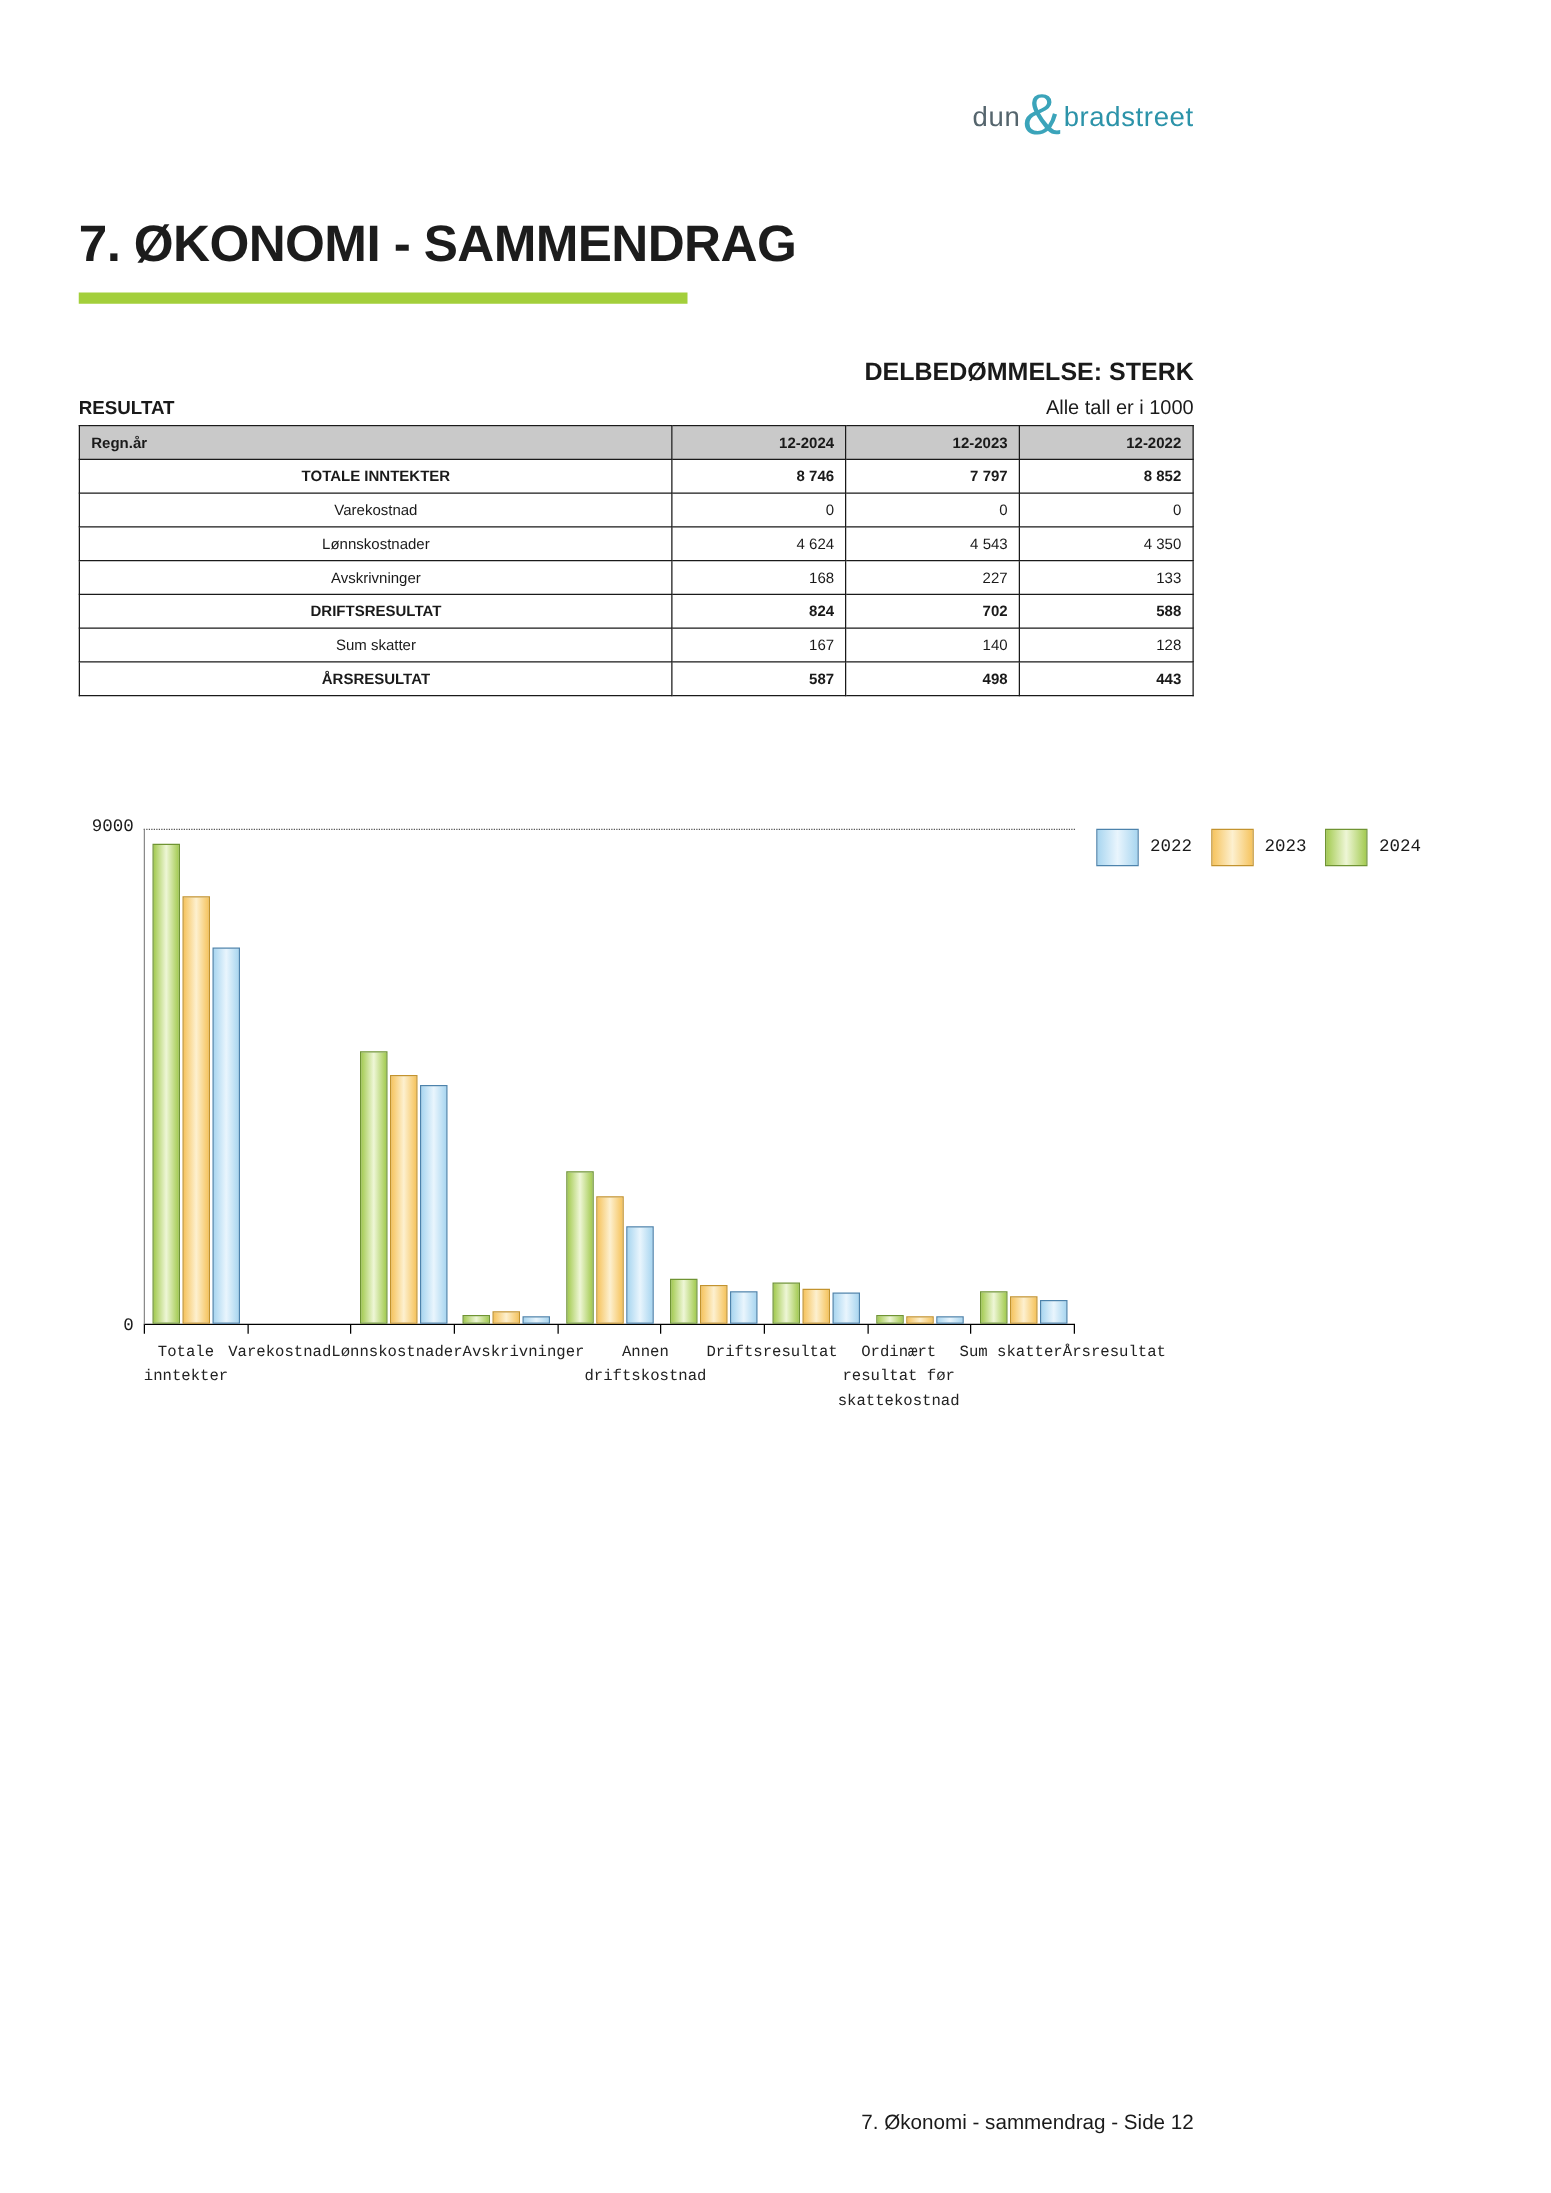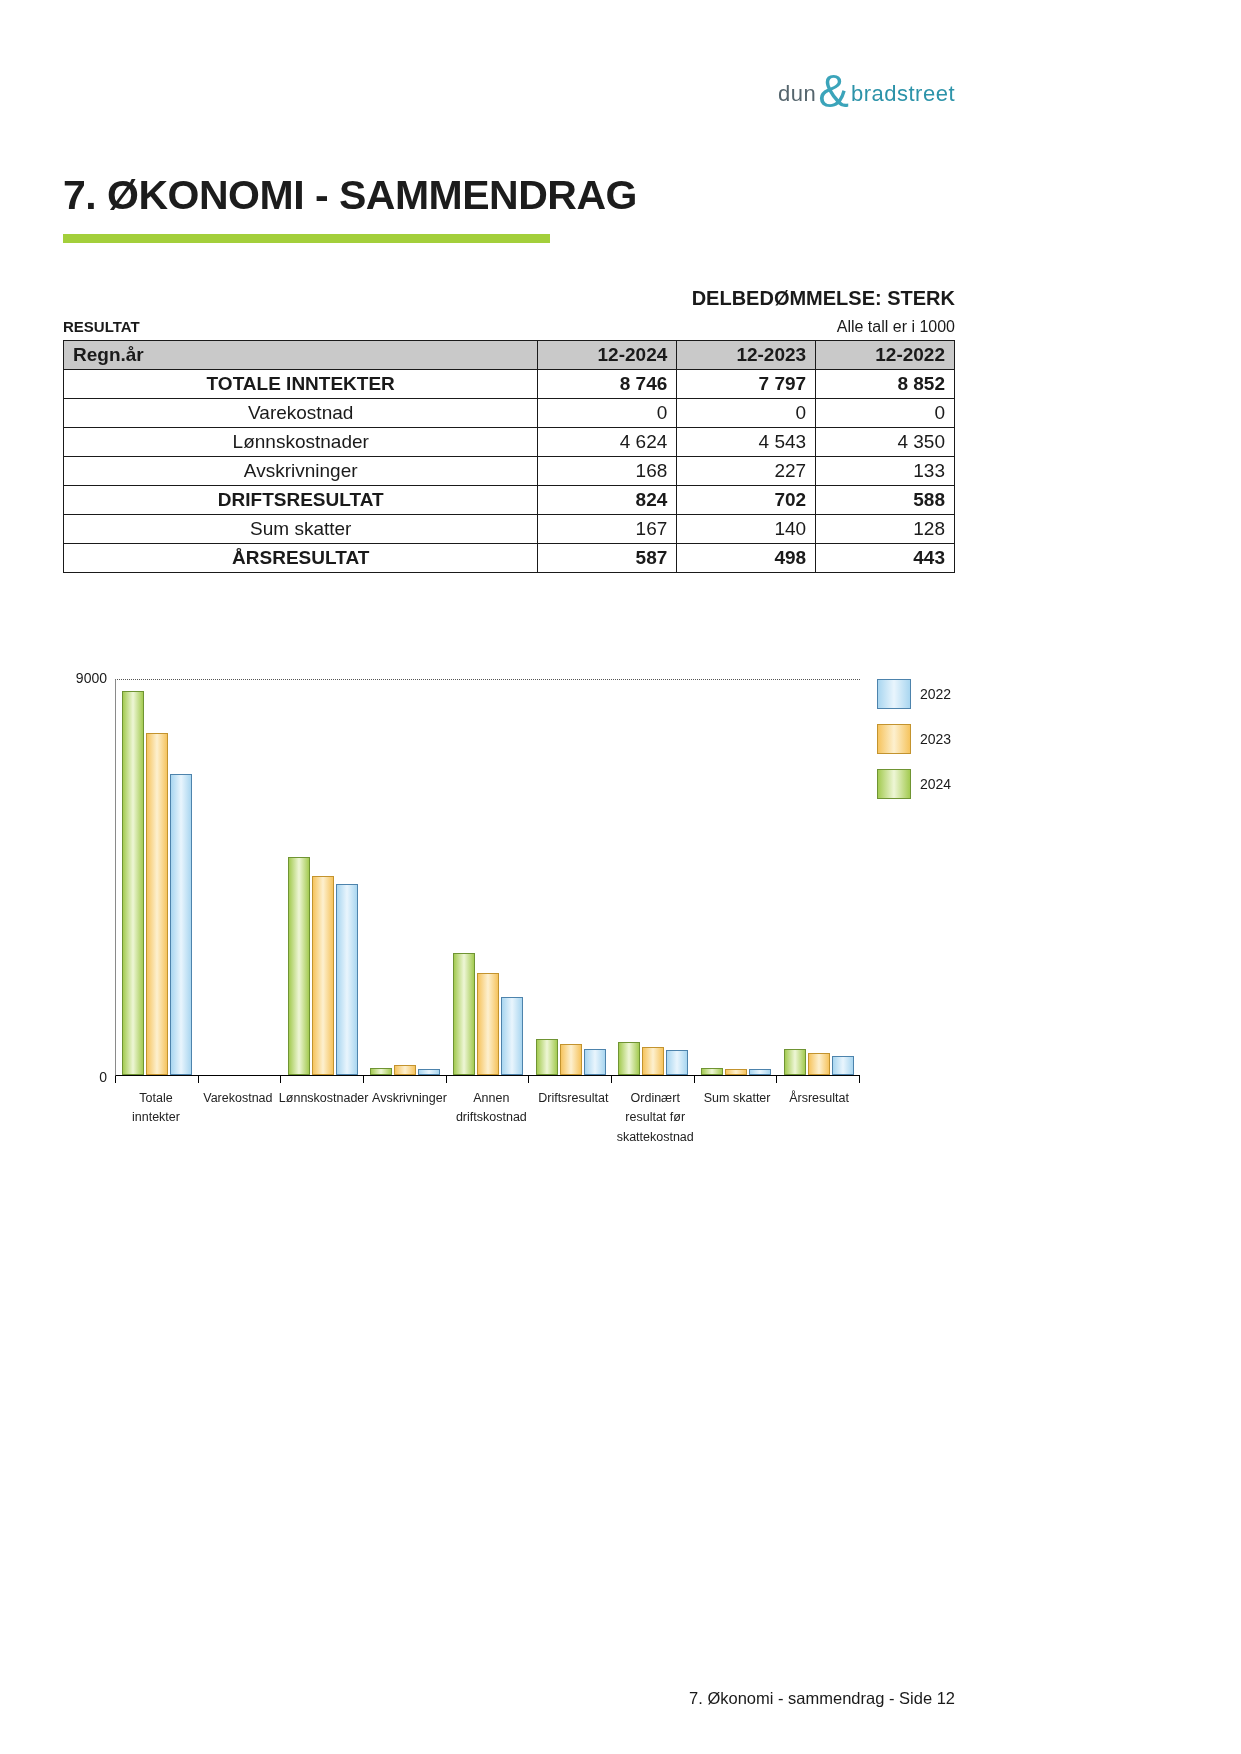--- a/index.html
+++ b/index.html
@@ -62,42 +62,42 @@
     align-items: baseline;
   }
   .section-label { font-size: 15px; font-weight: bold; }
   .units-note { font-size: 16px; }
 
   
   table.results {
     margin-top: 4px;
     width: 100%;
     border-collapse: collapse;
-    font-size: 19px;
+    font-size: 12px;
   }
   .col-label { width: 475px; }
   .col-val { width: 139px; }
   .results th, .results td {
     border: 1px solid #1a1a1a;
     padding: 3px 9px;
     height: 27px;
   }
   .results th {
     background: #c9c9c9;
     text-align: right;
     font-weight: bold;
   }
   .results th.label-cell { text-align: left; }
   .results td.label-cell { text-align: center; }
   .results td.value-cell { text-align: right; }
   .results tr.bold-row td { font-weight: bold; }
 
   
   .chart-section { margin-top: 106px; }
-  .chart-row { display: flex; align-items: flex-start; }
+  .chart-row { display: flex; align-items: flex-start; font-family: Liberation Mono, monospace; }
   .plot-col { margin-left: 52px; }
   .plot-wrap { position: relative; width: 745px; }
   .plot {
     position: relative;
     width: 745px;
     height: 397px;
     display: flex;
     border-left: 1px solid #8a8a8a;
     border-bottom: 1px solid #000000;
     border-top: 1px dotted #555555;
@@ -142,21 +142,21 @@
     font-size: 12.5px;
     line-height: 1.55;
     color: #222222;
   }
   .cat-label div { white-space: nowrap; }
 
   
   .legend {
     margin-left: 17px;
     display: flex;
-    flex-direction: column;
+    flex-direction: row;
     gap: 15px;
   }
   .legend-item { display: flex; align-items: center; }
   .legend-swatch {
     display: inline-block;
     width: 34px;
     height: 30px;
     border: 1px solid;
   }
   .legend-label { margin-left: 9px; font-size: 14px; }

